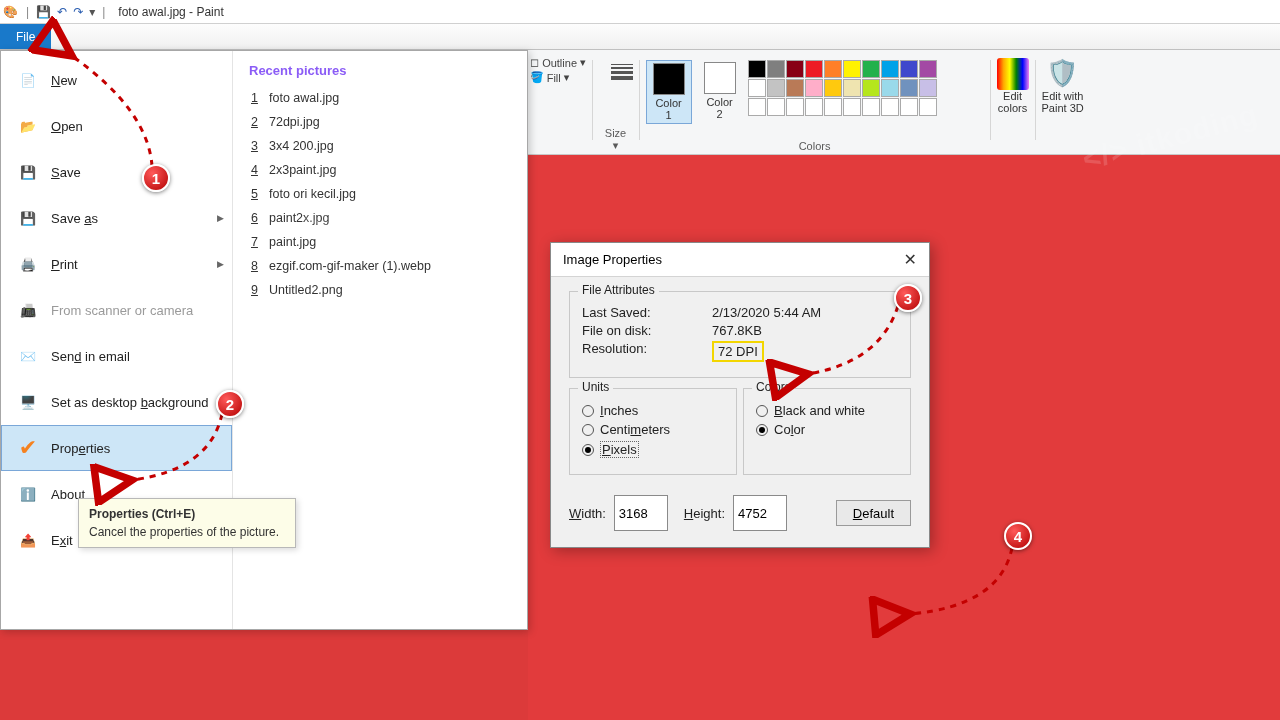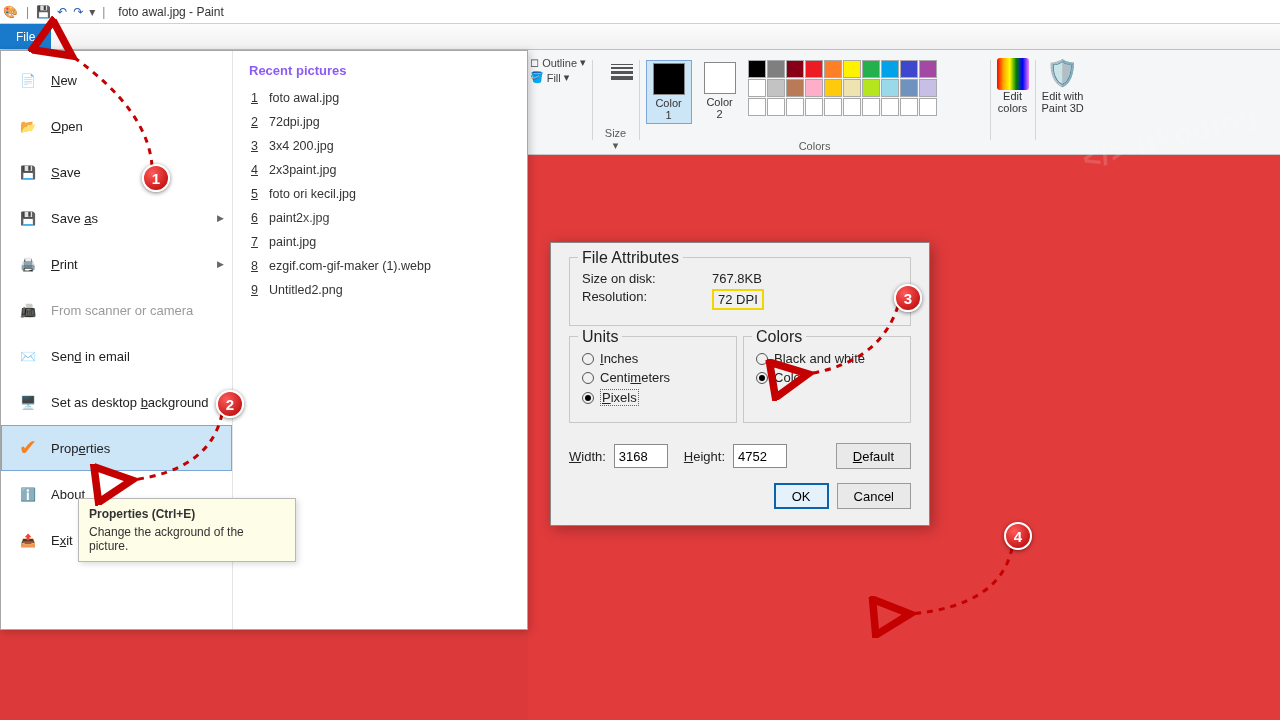--- a/index.html
+++ b/index.html
@@ -35,31 +35,31 @@
 .filemenu-right h4 { font-size: 13px; font-weight: 600; color: #8b5cf6; margin-bottom: 8px; }
 .recent-item { font-size: 12.5px; color: #333; padding: 5px 2px; display: flex; align-items: center; gap: 8px; }
 .recent-item .num { text-decoration: underline; color: #333; width: 10px; }
 .tooltip { position: absolute; left: 78px; top: 498px; width: 218px; background: #fdfde8; border: 1px solid #b8b8b8; padding: 8px 10px; font-size: 12px; color: #333; box-shadow: 2px 2px 6px rgba(0,0,0,.15); z-index: 50; }
 .tooltip .tt-title { font-weight: 600; margin-bottom: 4px; }
 
 .dialog { position: absolute; left: 550px; top: 242px; width: 380px; background: #f0f0f0; border: 1px solid #888; box-shadow: 3px 3px 14px rgba(0,0,0,.3); z-index: 60; }
 .dialog-title { background: #fff; height: 34px; display: flex; align-items: center; justify-content: space-between; padding: 0 12px; font-size: 13px; border-bottom: 1px solid #d4d4d4; }
 .dlg-body { padding: 14px 18px 16px; font-size: 13px; color: #222; }
 .group-box { border: 1px solid #c8c8c8; padding: 10px 12px 12px; margin-bottom: 10px; position: relative; }
-.group-box .legend { position: absolute; top: -9px; left: 8px; background: #f0f0f0; padding: 0 4px; font-size: 16px; }
+.group-box .legend { position: absolute; top: -9px; left: 8px; background: #f0f0f0; padding: 0 4px; font-size: 12px; }
 .attr-row { display: flex; font-size: 13px; margin: 3px 0; }
 .attr-row .k { width: 130px; }
 .hl { border: 2px solid #f3d600; padding: 1px 4px; display: inline-block; }
 .two-col { display: flex; gap: 6px; }
 .two-col .group-box { flex: 1; }
 .radio-row { display: flex; align-items: center; gap: 6px; font-size: 13px; margin: 4px 0; }
 .radio-row .r { width: 12px; height: 12px; border: 1px solid #555; border-radius: 50%; display: inline-flex; align-items: center; justify-content: center; }
 .radio-row .r.sel::after { content: ""; width: 6px; height: 6px; background: #000; border-radius: 50%; }
 .dim-row { display: flex; align-items: center; gap: 8px; font-size: 13px; }
-.dim-row input { width: 54px; height: 24px; font-size: 13px; padding: 2px 4px; border: 1px solid #8a8a8a; background: #fff; }
+.dim-row input { width: 54px; height: 36px; font-size: 13px; padding: 2px 4px; border: 1px solid #8a8a8a; background: #fff; }
 .btn { height: 26px; padding: 0 16px; font-size: 13px; background: #e9e9e9; border: 1px solid #9a9a9a; }
 .btn.primary { border: 2px solid #0a64ad; background: #e5f1fb; }
 .dlg-buttons { display: flex; justify-content: flex-end; gap: 8px; margin-top: 14px; }
 .close-x { font-size: 16px; color: #333; cursor: default; }
 u { text-decoration: underline; }
 
 .anno-badge { position: absolute; width: 28px; height: 28px; border-radius: 50%; background: radial-gradient(circle at 35% 30%, #ff5a5a, #b30000); border: 2px solid #fff; box-shadow: 0 1px 4px rgba(0,0,0,.5); color: #fff; font-weight: 700; font-size: 15px; display: flex; align-items: center; justify-content: center; z-index: 90; }
 .anno-svg { position: absolute; top: 0; left: 0; pointer-events: none; z-index: 85; }
 .redbg-photo { position: absolute; top: 155px; left: 528px; right: 0; bottom: 0; background: radial-gradient(ellipse 420px 220px at 75% 135%, #1b1b1b 0%, #1b1b1b 55%, rgba(27,27,27,0) 60%), #e23b3c; }
 .wm { position: absolute; color: rgba(255,255,255,.15); font-size: 30px; font-weight: 600; transform: rotate(-15deg); pointer-events: none; letter-spacing: 1px; }
@@ -255,29 +255,37 @@
         <div class="recent-item">
           <span class="num">9</span>
           <span>Untitled2.png</span>
         </div>
       </div>
   </div>
 </div>
 
 <div class="tooltip">
   <div class="tt-title">Properties (Ctrl+E)</div>
-  <div>Change the ackground of the picture.</div>
+  <div>Cancel the properties of the picture.</div>
 </div>
 
 <div class="dialog">
+  <div class="dialog-title">
+    <span>Image Properties</span>
+    <span class="close-x">✕</span>
+  </div>
   <div class="dlg-body">
     <div class="group-box">
       <span class="legend">File Attributes</span>
       <div class="attr-row">
-          <span class="k">Size on disk:</span>
+          <span class="k">Last Saved:</span>
+          <span>2/13/2020 5:44 AM</span>
+        </div>
+      <div class="attr-row">
+          <span class="k">File on disk:</span>
           <span>767.8KB</span>
         </div>
       <div class="attr-row">
           <span class="k">Resolution:</span>
           <span class="hl">72 DPI</span>
         </div>
     </div>
     <div class="two-col">
       <div class="group-box">
         <span class="legend">Units</span>
@@ -307,24 +315,20 @@
       </div>
     </div>
     <div class="dim-row" style="margin-top:10px">
       <span><u>W</u>idth:</span>
       <input value="3168" style="">
       <span style="margin-left:8px"><u>H</u>eight:</span>
       <input value="4752" style="">
       <span style="flex:1"></span>
       <button class="btn"><u>D</u>efault</button>
     </div>
-    <div class="dlg-buttons">
-      <button class="btn primary">OK</button>
-      <button class="btn">Cancel</button>
-    </div>
   </div>
 </div>
 
 <div class="anno-badge" style="left:142px;top:164px">1</div>
 <div class="anno-badge" style="left:216px;top:390px">2</div>
 <div class="anno-badge" style="left:894px;top:284px">3</div>
 <div class="anno-badge" style="left:1004px;top:522px">4</div>
 
 <svg class="anno-svg" width="1280" height="720">
   <defs>

